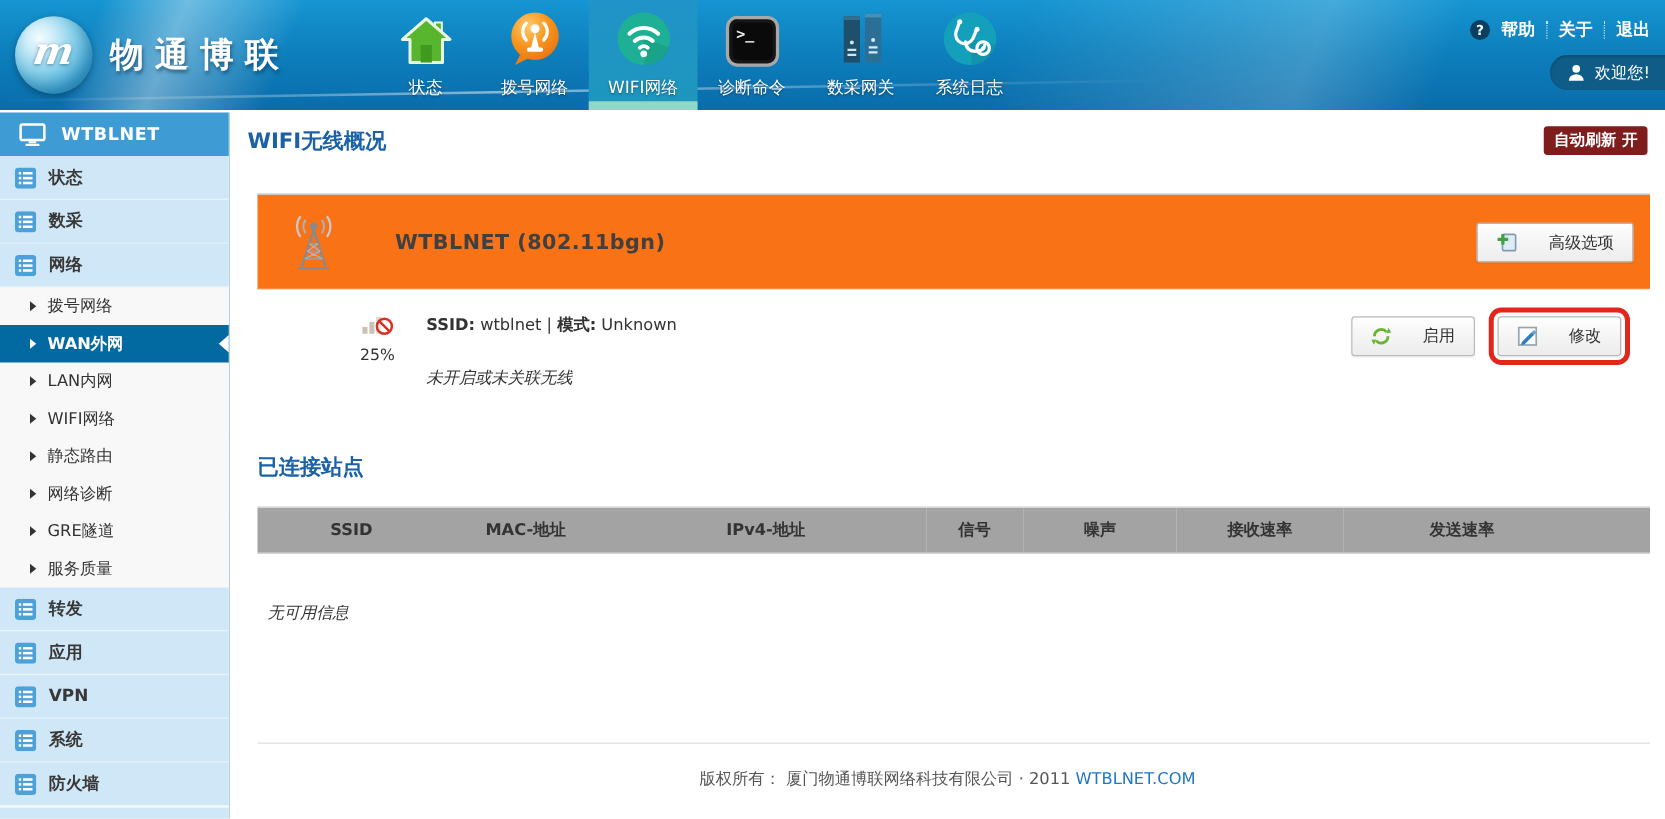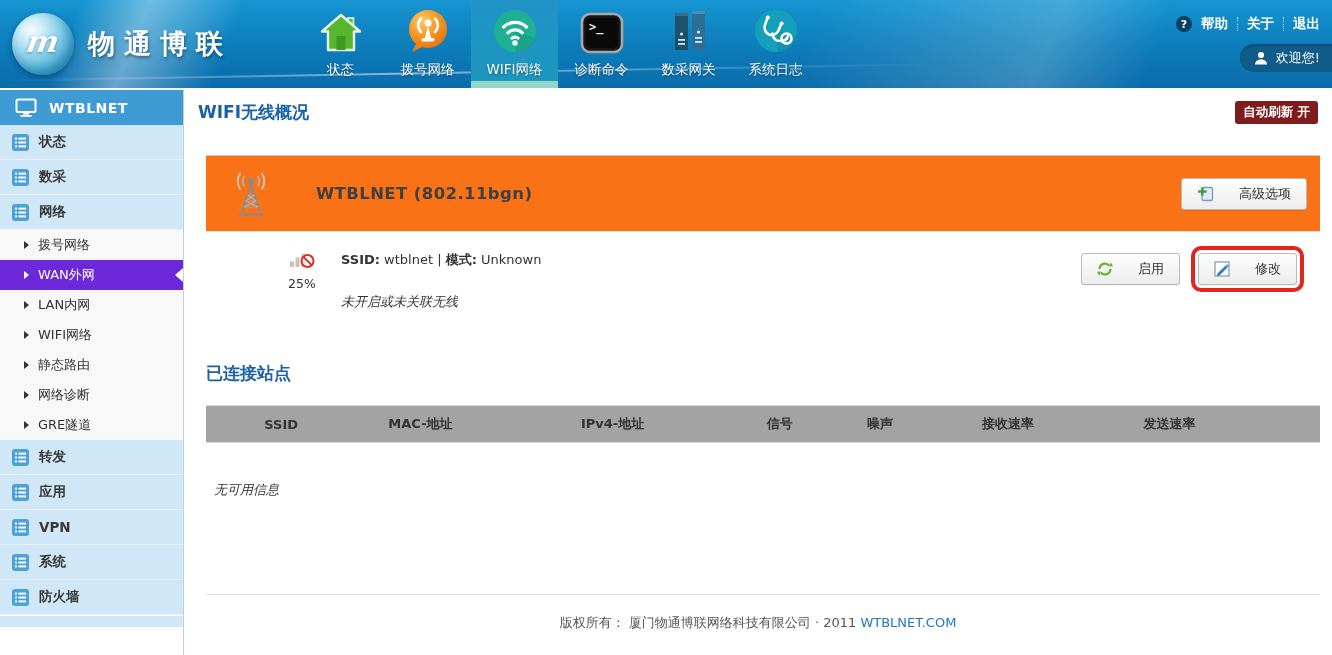--- a/index.html
+++ b/index.html
@@ -50,21 +50,21 @@
 
   
   .sidebar { width:184px; flex:none; border-right:1px solid #b9d2e2; background:#fff; margin-top:2px; }
   .side-head { height:35px; background:#3f9bd4; color:#fff; font-weight:bold; font-size:14px;
     display:flex; align-items:center; gap:12px; padding-left:15px; letter-spacing:.5px; }
   .side-item { display:flex; align-items:center; cursor:pointer; }
   .side-item.group { height:35px; background:#cfe7f6; gap:10px; padding-left:12px;
     font-size:13.5px; font-weight:bold; color:#383838; border-bottom:1px solid #e9f4fb; }
   .side-item.sub { height:30px; background:#f8f8f8; gap:9px; padding-left:24px; font-size:13px; color:#333; }
   .tri { width:0; height:0; border-left:5px solid #333; border-top:4px solid transparent; border-bottom:4px solid transparent; flex:none; }
-  .side-item.sub.selected { position:relative; background:#6d28d9; color:#fff; font-weight:normal; }
+  .side-item.sub.selected { position:relative; background:#0369a1; color:#fff; font-weight:bold; }
   .side-item.sub.selected .tri { border-left-color:#fff; }
   .side-item.sub.selected::after { content:''; position:absolute; right:0; top:50%; transform:translateY(-50%);
     border-top:7px solid transparent; border-bottom:7px solid transparent; border-right:8px solid #fff; }
   .side-partial { height:12px; background:#cfe7f6; border-top:1px solid #fff; }
 
   
   .content { flex:1; position:relative; }
   .content-head { display:flex; justify-content:space-between; align-items:flex-start; padding:13px 14px 0 14px; }
   .page-title { font-size:17px; color:#1a61a6; font-weight:bold; }
   .auto-refresh { background:#7f1d1d; color:#fff; font-size:12.5px; font-weight:bold;
@@ -295,20 +295,24 @@
       <span class="tri"></span>
       <span>静态路由</span>
     </div>
     <div class="side-item sub">
       <span class="tri"></span>
       <span>网络诊断</span>
     </div>
     <div class="side-item sub">
       <span class="tri"></span>
       <span>GRE隧道</span>
+    </div>
+    <div class="side-item sub">
+      <span class="tri"></span>
+      <span>服务质量</span>
     </div>
 
     <div class="side-item group">
       <svg width="17" height="17" viewBox="0 0 17 17">
           <rect width="17" height="17" rx="3" fill="#4ba1d8"></rect>
           <rect x="3" y="3.6" width="2" height="2" fill="#fff"></rect>
           <rect x="6.4" y="3.6" width="7.6" height="2" fill="#fff"></rect>
           <rect x="3" y="7.5" width="2" height="2" fill="#fff"></rect>
           <rect x="6.4" y="7.5" width="7.6" height="2" fill="#fff"></rect>
           <rect x="3" y="11.4" width="2" height="2" fill="#fff"></rect>

